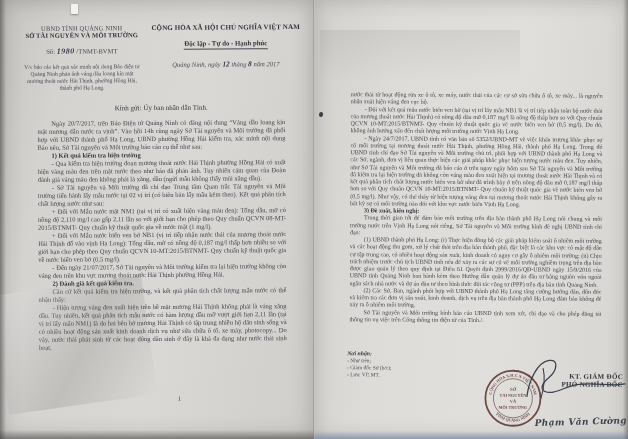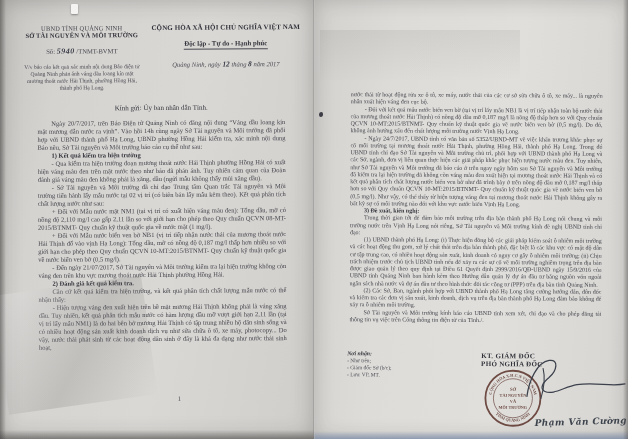--- a/index.html
+++ b/index.html
@@ -66,39 +66,39 @@
   .body-left{position:absolute;left:38px;top:119px;width:248px;font-size:6.5px;line-height:8px;text-align:justify;}
   .body-right{position:absolute;left:36px;top:92px;width:252px;height:262px;overflow:hidden;font-size:6px;line-height:7.25px;text-align:justify;}
   .para{text-indent:14px;}
   .para.cont{text-indent:0;}
   .para.heading{font-weight:700;color:var(--ink-strong);text-align:left;}
   .pageno{position:absolute;left:170px;top:395px;width:16px;text-align:center;font-size:6.5px;}
 
   
   .recipients{position:absolute;left:34px;top:351px;width:120px;font-size:5.4px;line-height:7px;color:#4a4a52;}
   .recipients .rlabel{font-weight:700;font-style:italic;font-size:5.8px;color:var(--ink-strong);}
-  .signer-titles{position:absolute;left:168px;top:352px;width:142px;text-align:left;}
+  .signer-titles{position:absolute;left:168px;top:372px;width:142px;text-align:right;}
   .signer-titles .t1,.signer-titles .t2{font-size:7px;font-weight:700;color:var(--ink-strong);letter-spacing:.3px;}
   .signer-name{position:absolute;left:216px;top:416px;width:104px;text-align:center;font-size:9px;font-style:italic;font-weight:600;color:#3e444d;font-family:"DejaVu Serif",serif;transform:rotate(-2deg);letter-spacing:.4px;}
 
   .stamp{position:absolute;left:170px;top:368px;width:60px;height:60px;opacity:.88;}
   .sig-svg{position:absolute;left:186px;top:350px;width:132px;height:66px;}
 </style>
 </head>
 <body>
 
 <div class="page page-left">
   <div class="tilt-left">
 
     <div class="hdr-left">
       <div class="issuer1">UBND TỈNH QUẢNG NINH</div>
       <div class="issuer2">SỞ TÀI NGUYÊN VÀ MÔI TRƯỜNG</div>
       <div class="doc-number">
         <span>Số:</span>
-        <span class="hand-num">5940</span>
+        <span class="hand-num">1980</span>
         <span>/TNMT-BVMT</span>
       </div>
       <div class="subject">V/v báo cáo kết quả xác minh nội dung Báo điện tử Quảng Ninh phản ánh váng dầu loang kín mặt mương thoát nước Hải Thịnh, phường Hồng Hải, thành phố Hạ Long.</div>
     </div>
 
     <div class="hdr-right">
       <div class="motto1">CỘNG HÒA XÃ HỘI CHỦ NGHĨA VIỆT NAM</div>
       <div><span class="motto2">Độc lập - Tự do - Hạnh phúc</span></div>
       <div class="dateline">
         <span>Quảng Ninh, ngày</span>

